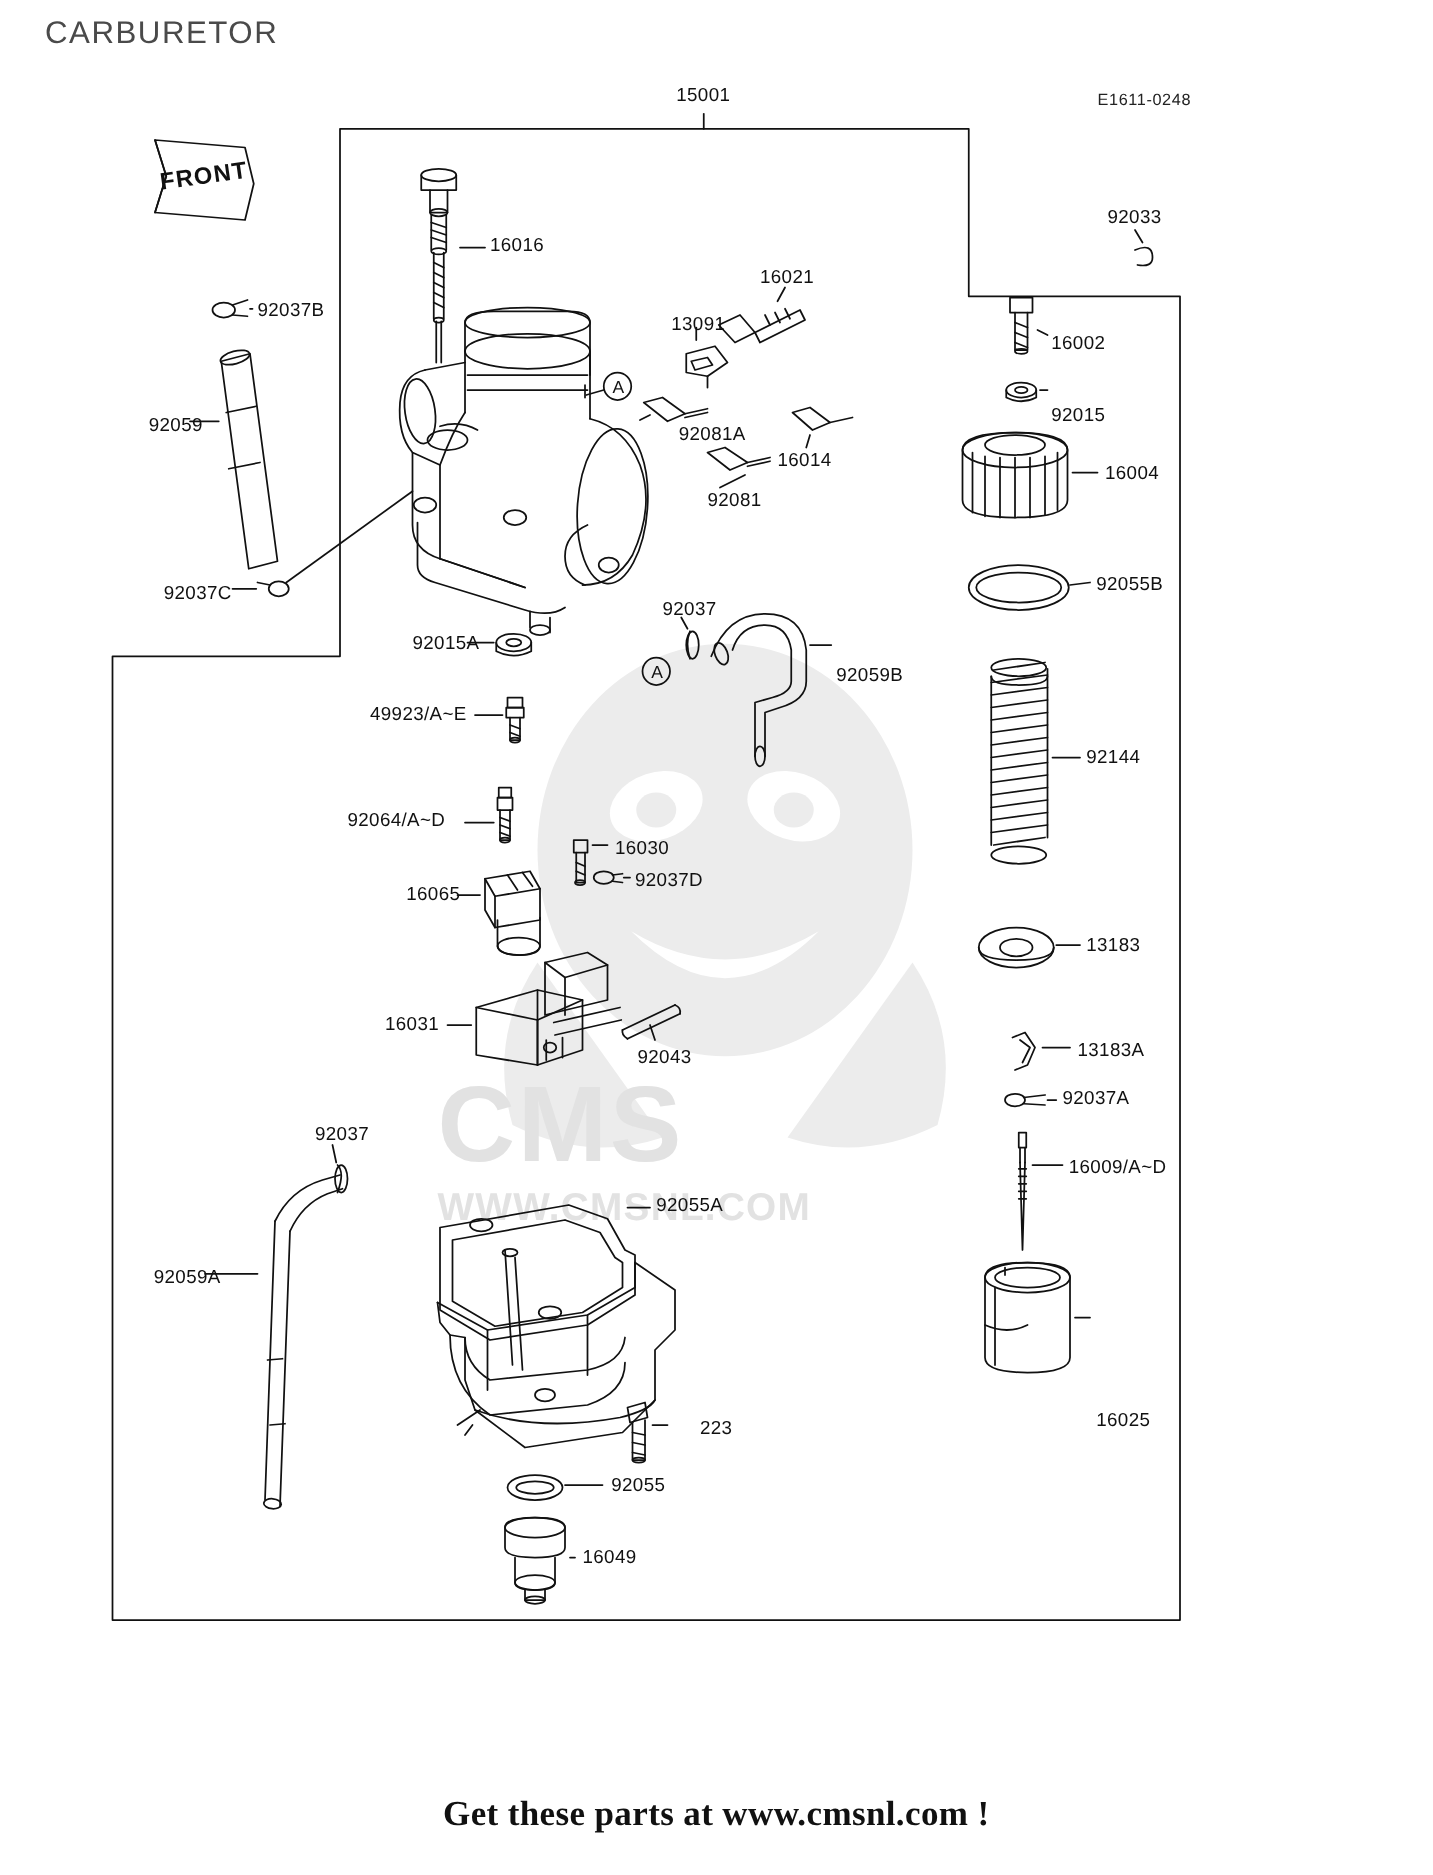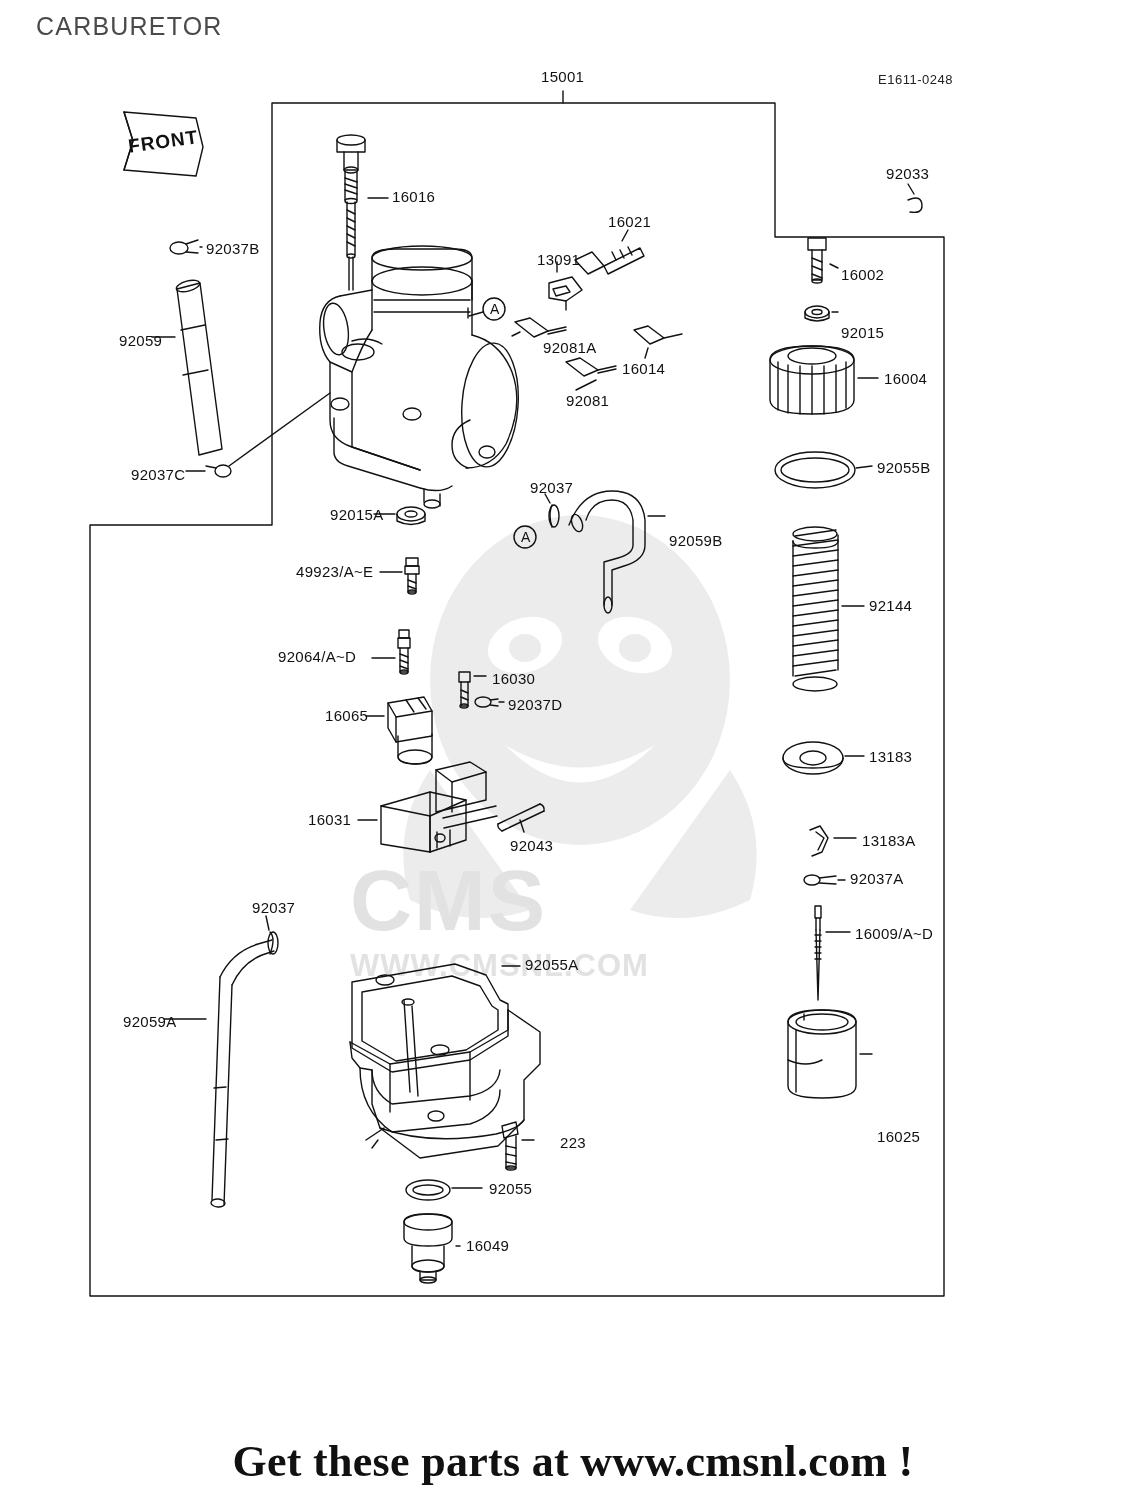--- a/index.html
+++ b/index.html
@@ -41,21 +41,21 @@
     color: #222;
     font-family: "Liberation Sans", sans-serif;
   }
   
   #footer-cta {
     position: absolute;
     left: 0;
     top: 1436px;
     width: 1146px;
     text-align: center;
-    font-size: 44px;
+    font-size: 28px;
     font-weight: bold;
     color: #111;
     font-family: "Liberation Serif", serif;
     letter-spacing: 0.3px;
   }
   
   #watermark {
     position: absolute;
     left: 330px;
     top: 470px;

